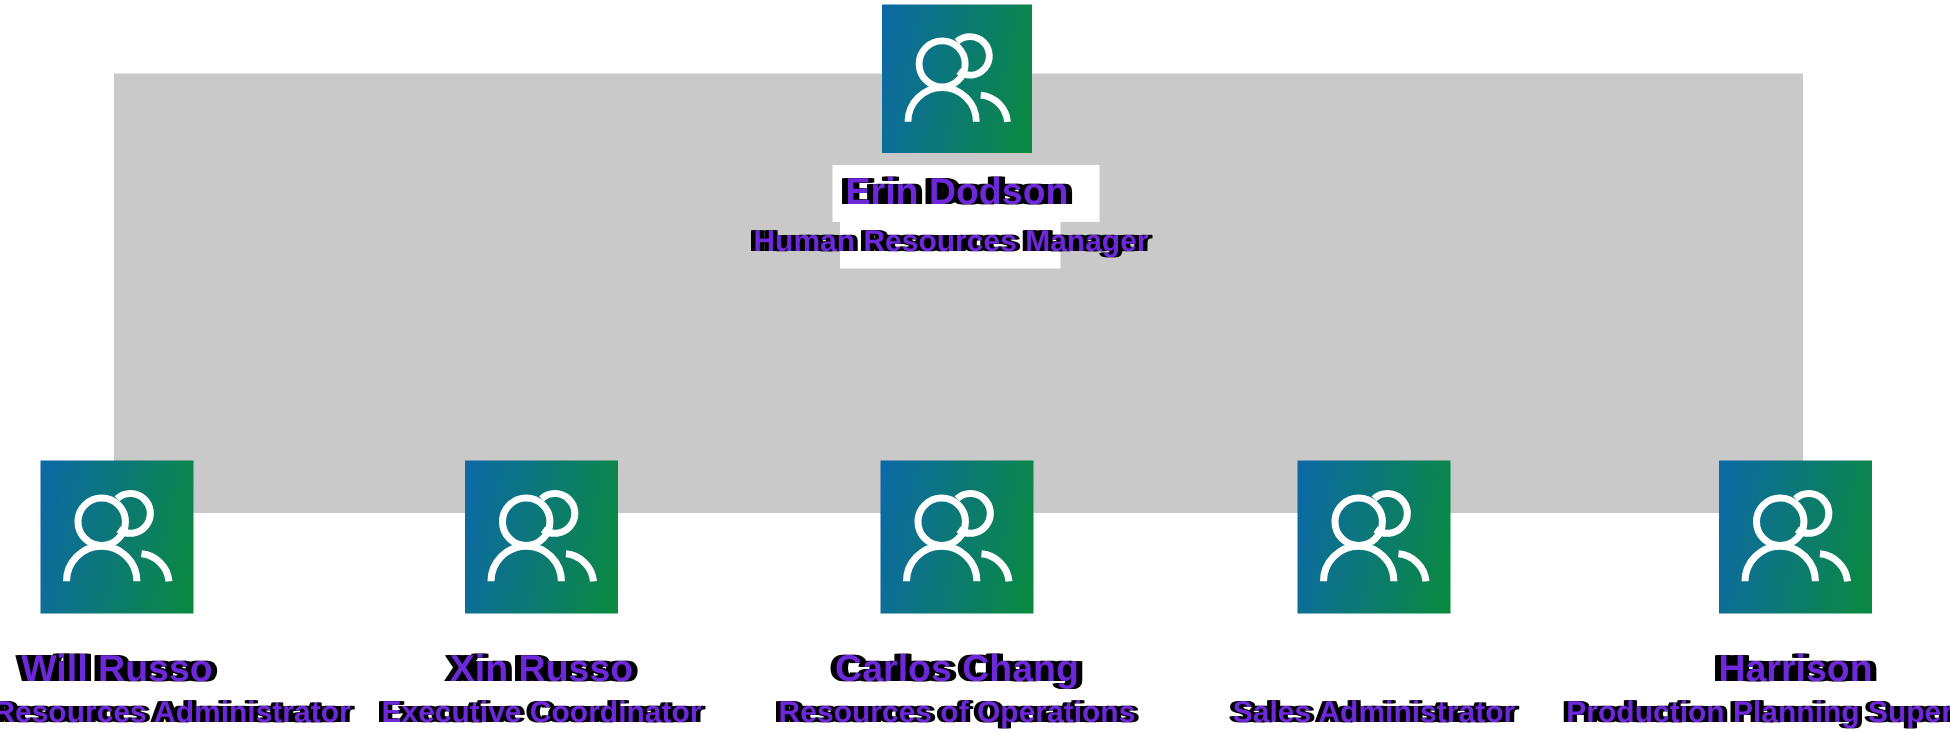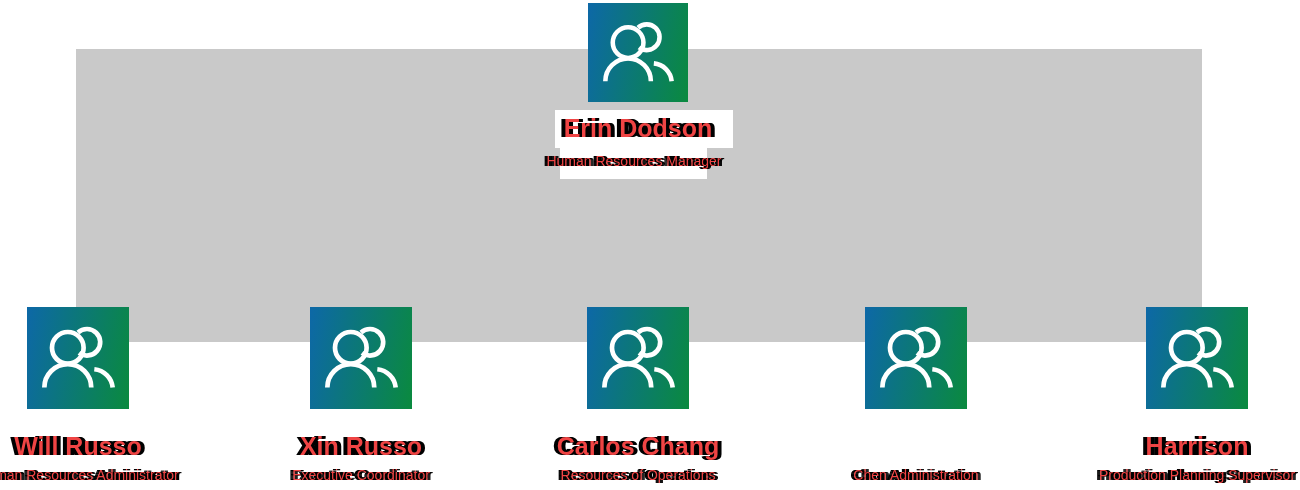--- a/index.html
+++ b/index.html
@@ -42,34 +42,34 @@
     z-index: 3;
   }
   .m-namebox  { left: 555px; top: 110px; width: 178px; height: 38px; }
   .m-titlebox { left: 560px; top: 148px; width: 147px; height: 31px; }
 
   .txt {
     position: absolute;
     width: 600px;
     text-align: center;
     white-space: nowrap;
-    color: #ef4444;
+    color: #6d28d9;
     z-index: 4;
   }
   .name-txt {
     font-size: 25px;
     font-weight: 700;
     line-height: 30px;
     
     text-shadow: -4px 0 #000, -3px 0 #000, -2px 0 #000, -1px 0 #000,
                   1px 0 #000,  2px 0 #000,  3px 0 #000,  4px 0 #000;
   }
   .title-txt {
-    font-size: 14px;
-    font-weight: 400;
+    font-size: 20px;
+    font-weight: 700;
     line-height: 22px;
     text-shadow: -3px 0 #000, -2px 0 #000, -1px 0 #000,
                   1px 0 #000,  2px 0 #000,  3px 0 #000;
   }
 
   
   .m-tile  { left: 588px; top: 3px; width: 100px; height: 99px; }
   .m-name  { left: 338px; top: 113px; }   
   .m-title { left: 334px; top: 150px; }   
 
@@ -143,21 +143,21 @@
   <div class="rnode" style="left:916px">
     <div class="tile r-tile">
       <svg viewBox="0 0 100 100" fill="none" stroke="#ffffff" stroke-width="4.6">
         <path d="M 50 25 A 13 13 0 1 1 51 45"></path>
           <circle cx="40" cy="40" r="15.5"></circle>
         <path d="M 17 79 A 23 23 0 0 1 63 79"></path>
           <path d="M 66 61 A 20 20 0 0 1 84 79"></path>
       </svg>
     </div>
     <div class="txt name-txt r-name"></div>
-    <div class="txt title-txt r-title">Chen Administration</div>
+    <div class="txt title-txt r-title">Sales Administrator</div>
   </div>
 
   <div class="rnode" style="left:1197px">
     <div class="tile r-tile">
       <svg viewBox="0 0 100 100" fill="none" stroke="#ffffff" stroke-width="4.6">
         <path d="M 50 25 A 13 13 0 1 1 51 45"></path>
           <circle cx="40" cy="40" r="15.5"></circle>
         <path d="M 17 79 A 23 23 0 0 1 63 79"></path>
           <path d="M 66 61 A 20 20 0 0 1 84 79"></path>
       </svg>

